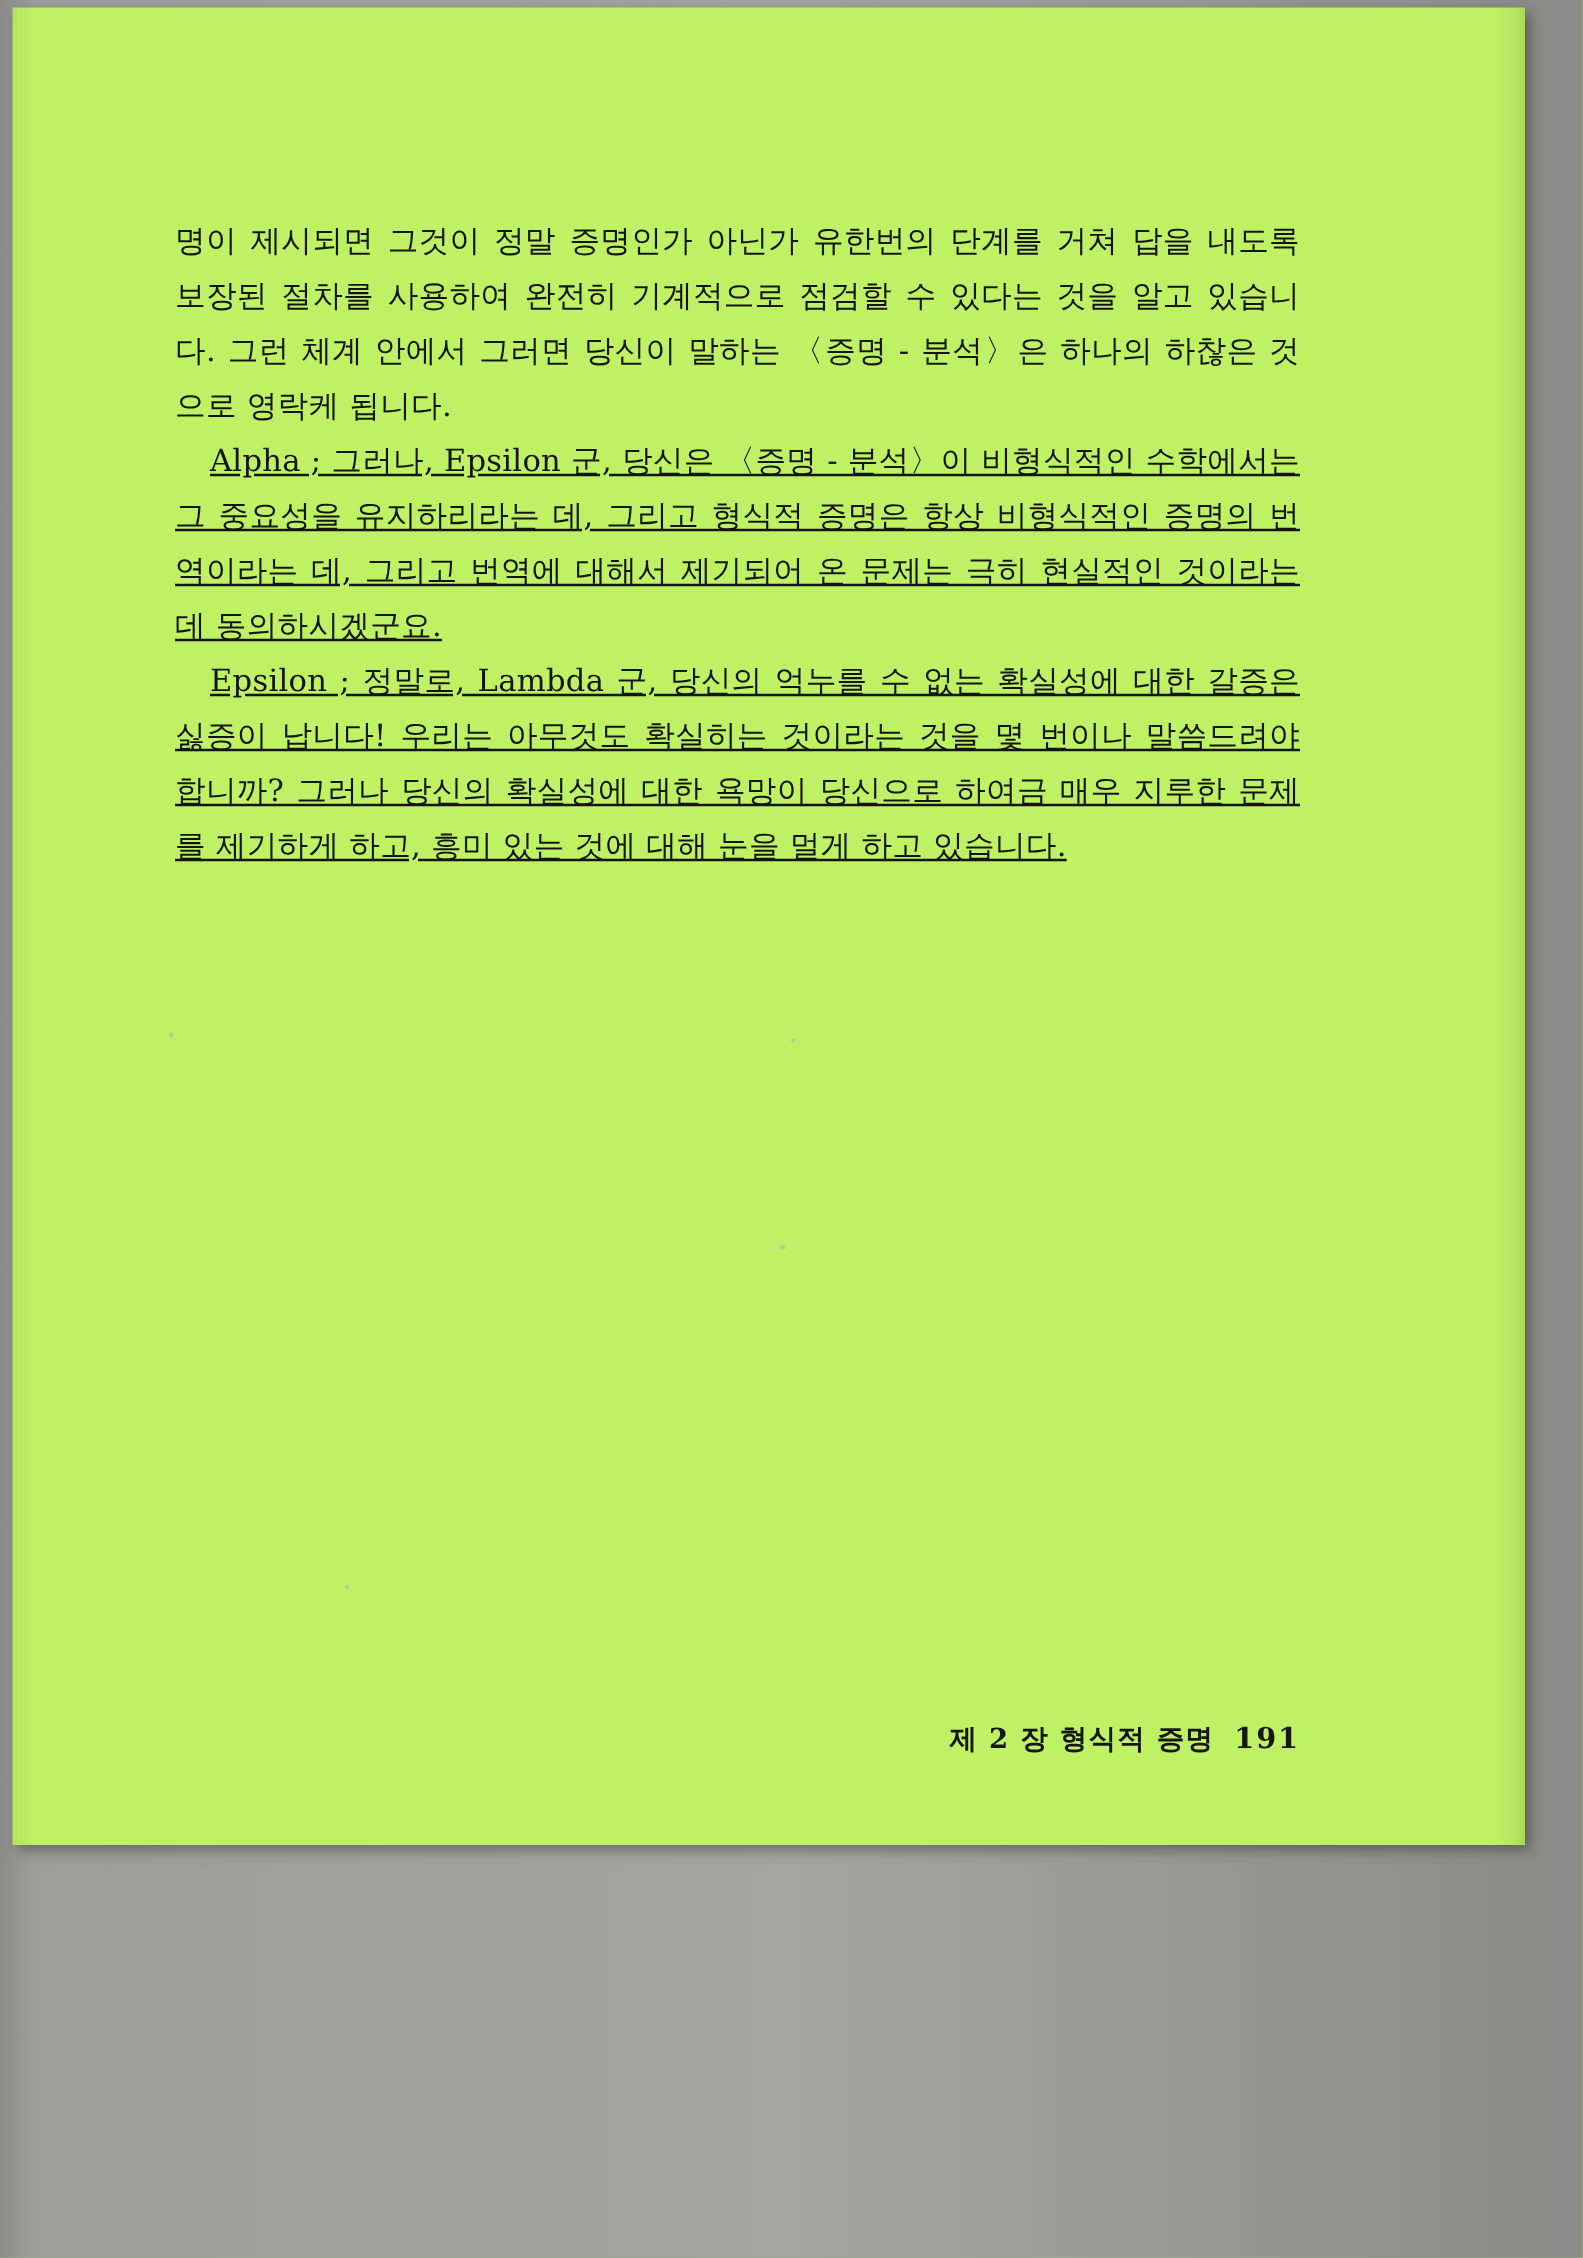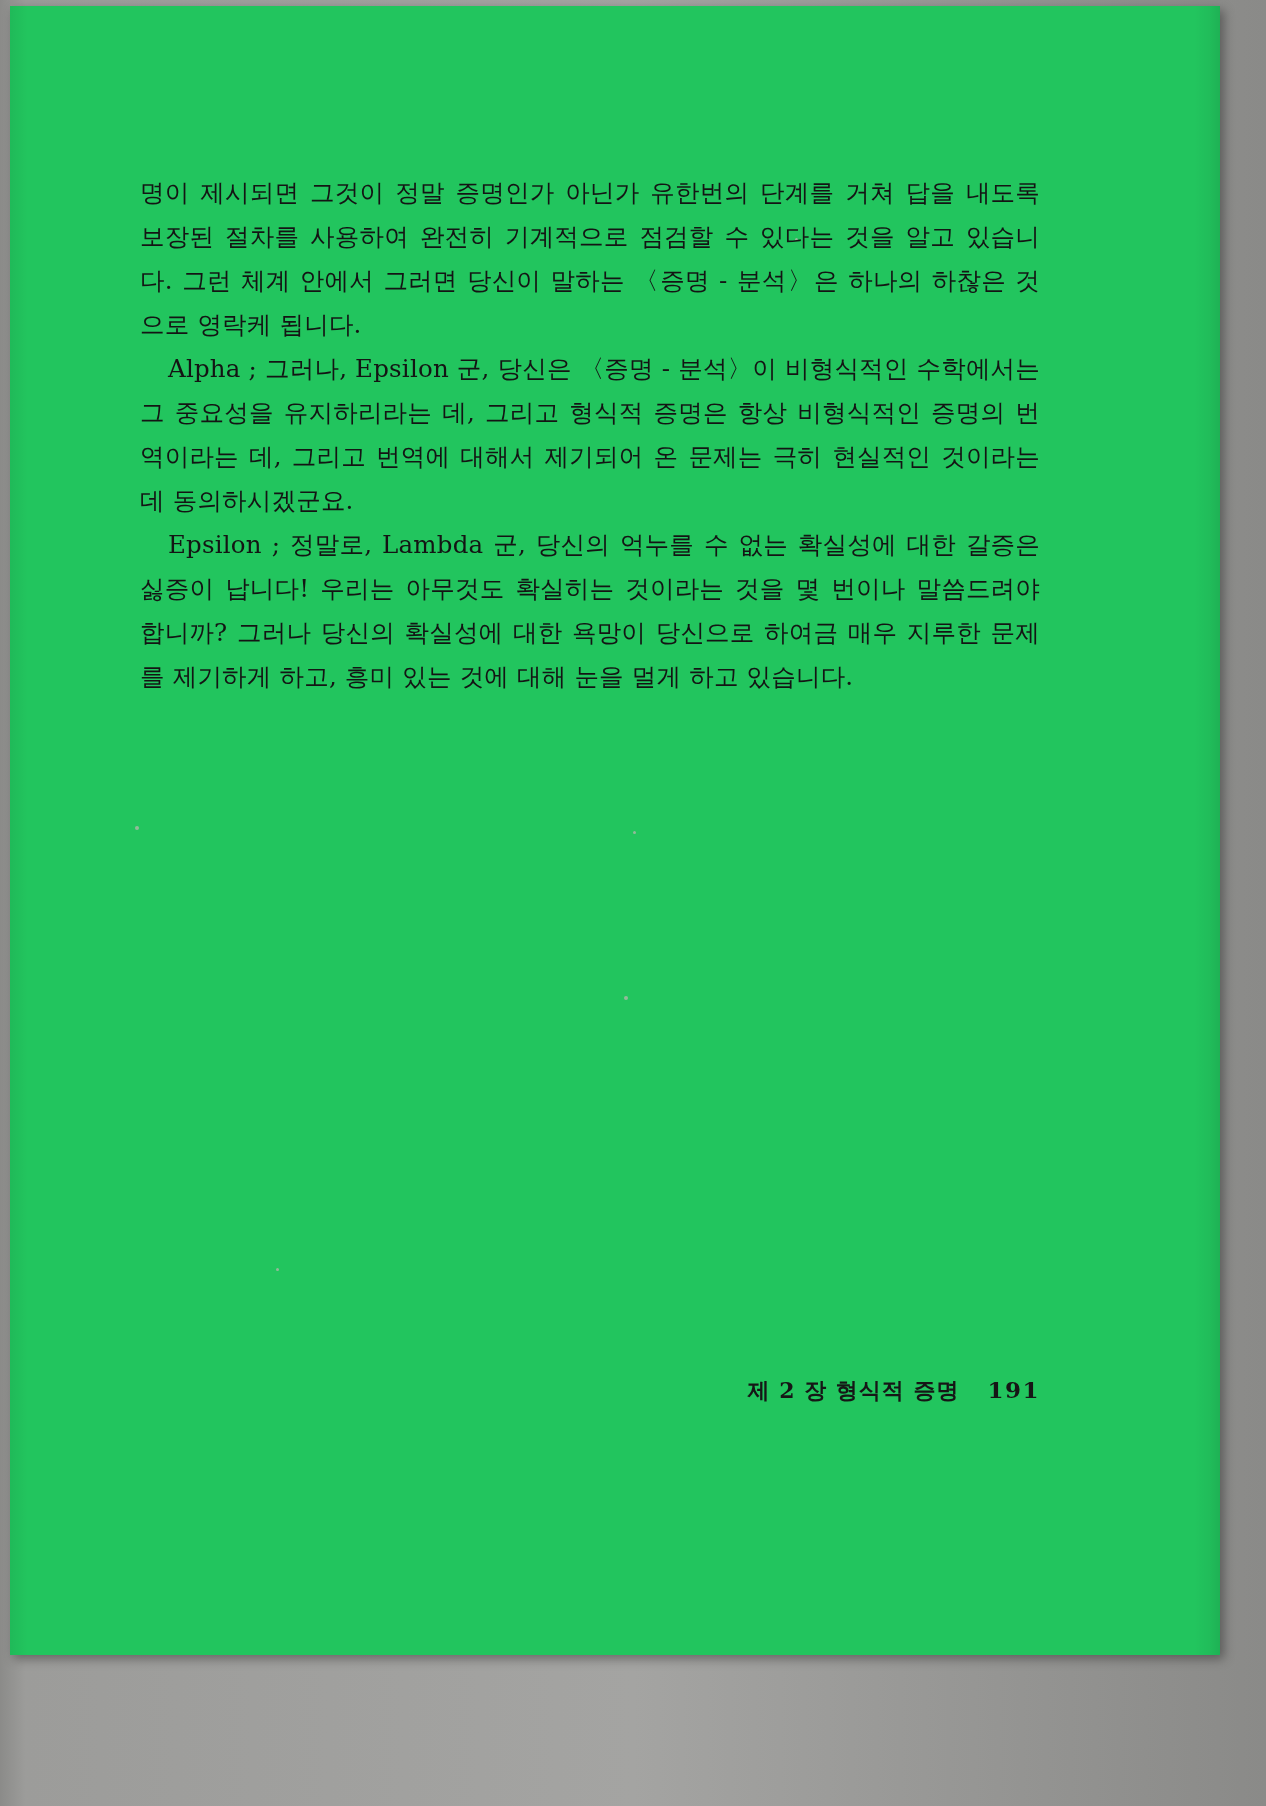--- a/index.html
+++ b/index.html
@@ -24,22 +24,22 @@
     position: absolute;
     inset: 0;
     background: linear-gradient(90deg, #8b8b89 0%, #9c9c9a 2%, #a4a4a2 50%, #8a8a88 100%);
   }
   
   .sheet {
     position: absolute;
     left: 10px;
     top: 6px;
     width: 1210px;
-    height: 1649px;
-    background: #22c55e;
+    height: 1470px;
+    background: #bef264;
     box-shadow: 4px 4px 10px rgba(0,0,0,0.35);
   }
   
   .sheet::after {
     content: "";
     position: absolute;
     right: 0;
     top: 0;
     width: 26px;
     height: 100%;
@@ -68,35 +68,36 @@
     line-height: 44px;
     color: #141414;
     text-align: justify;
     text-justify: inter-character;
     word-break: break-all;
     letter-spacing: 0.2px;
     font-family: "DejaVu Serif", "Liberation Serif", serif;
   }
   p.para + p.para {
     text-indent: 28px;
+    text-decoration: underline;
   }
   .footer {
     position: absolute;
     left: 130px;
     top: 1370px;
     width: 900px;
     text-align: right;
     font-size: 22px;
     color: #161616;
     font-family: "DejaVu Serif", "Liberation Serif", serif;
     font-weight: 600;
     letter-spacing: 1px;
   }
   .footer .chapter {
-    margin-right: 28px;
+    margin-right: 16px;
   }
   .footer .pageno {
     font-size: 23px;
     letter-spacing: 1.5px;
     text-align: right;
   }
   
   .speck {
     position: absolute;
     background: #b9b6ae;

